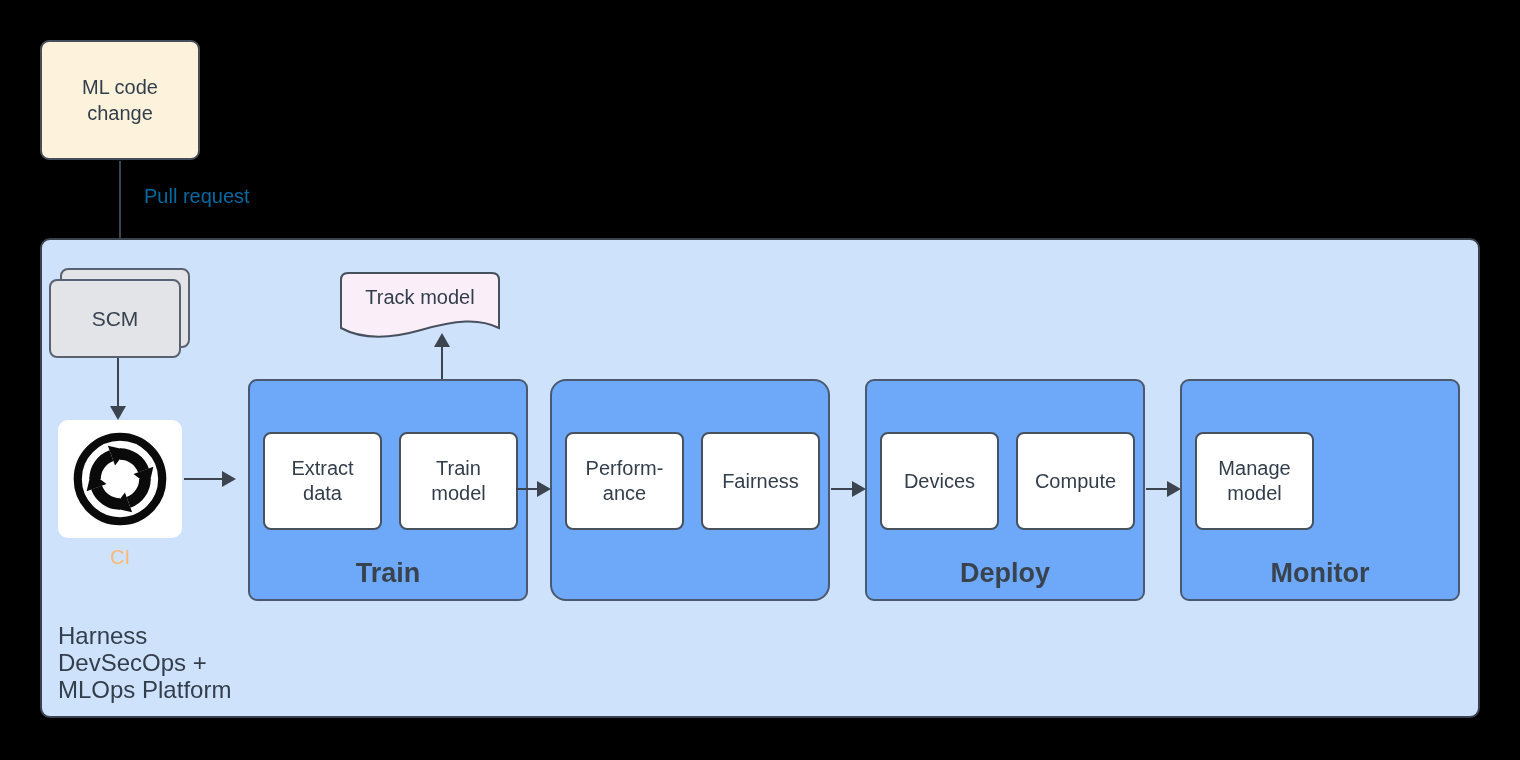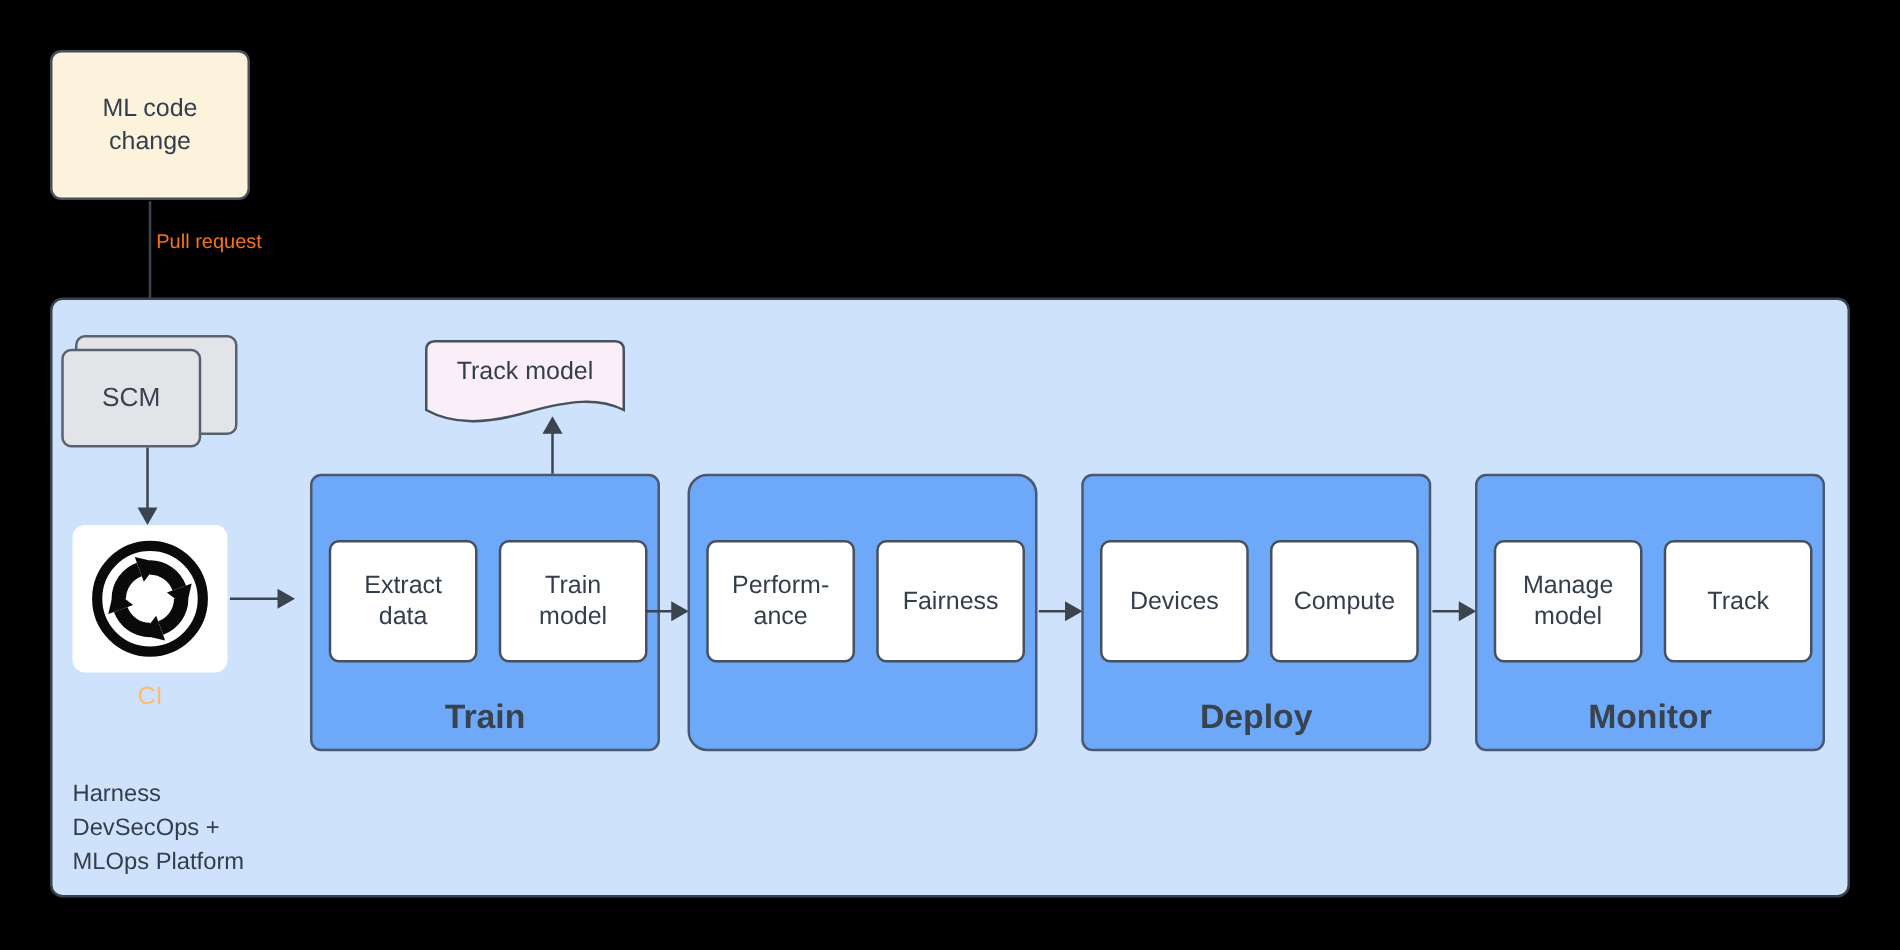--- a/index.html
+++ b/index.html
@@ -10,27 +10,27 @@
   .node-text { color:#333E4C; white-space:pre-line; text-align:center; }
 
   
   .ml-code-box { position:absolute; left:40px; top:40px; width:160px; height:120px;
     background:#FDF3DC; border:2px solid #474F5B; border-radius:9px;
     display:flex; align-items:center; justify-content:center; font-size:20px; line-height:26px; }
 
   
   .platform { position:absolute; left:40px; top:238px; width:1440px; height:480px;
     background:#CFE2FB; border:2px solid #39434F; border-radius:10px; }
-  .platform-label { position:absolute; left:58px; top:622px; font-size:19px; line-height:27px;
+  .platform-label { position:absolute; left:58px; top:622px; font-size:24px; line-height:27px;
     color:#333E4C; white-space:pre-line; text-align:left; }
 
   
   .scm-card { position:absolute; background:#E2E4E7; border:2px solid #5A6271; border-radius:8px; }
   .scm-back { left:60px; top:268px; width:130px; height:80px; }
-  .scm-front { left:49px; top:279px; width:112px; height:79px;
+  .scm-front { left:49px; top:279px; width:132px; height:79px;
     display:flex; align-items:center; justify-content:center; font-size:21px; color:#39434F; }
 
   
   .ci-tile { position:absolute; left:58px; top:420px; width:124px; height:118px;
     background:#fff; border-radius:10px; display:flex; align-items:center; justify-content:center; }
   .ci-label { position:absolute; left:58px; top:546px; width:124px; text-align:center;
     font-size:20px; color:#fdba74; }
 
   
   .track-doc { position:absolute; left:340px; top:260px; width:160px; height:72px;margin-top:12px; }
@@ -51,21 +51,21 @@
 
   
   .aline { position:absolute; background:#3C4450; }
   .head-down { position:absolute; width:0; height:0;
     border-left:8px solid transparent; border-right:8px solid transparent; border-top:14px solid #3C4450; }
   .head-right { position:absolute; width:0; height:0;
     border-top:8px solid transparent; border-bottom:8px solid transparent; border-left:14px solid #3C4450; }
   .head-up { position:absolute; width:0; height:0;
     border-left:8px solid transparent; border-right:8px solid transparent; border-bottom:14px solid #3C4450; }
 
-  .edge-label { position:absolute; left:125px; top:185px; font-size:16px; color:#f97316; }
+  .edge-label { position:absolute; left:144px; top:185px; font-size:20px; color:#0369a1; }
 </style>
 </head>
 <body>
 
 <div class="canvas">
 
   <div class="ml-code-box node-text">ML code
 change</div>
 
   <div class="aline" style="left:119px; top:161px; width:2px; height:99px;"></div>
@@ -135,17 +135,16 @@
     <div class="stage-item item-1">Devices</div>
     <div class="stage-label">Deploy</div>
   </div>
 
   <div class="aline" style="left:1146px; top:488px; width:24px; height:2px;"></div>
   <div class="head-right" style="left:1167px; top:481px;"></div>
 
   <div class="stage" style="left:1180px;">
     <div class="stage-item item-1">Manage
 model</div>
-    <div class="stage-item item-2">Track</div>
     <div class="stage-label">Monitor</div>
   </div>
 
 </div>
 
 </body></html>

